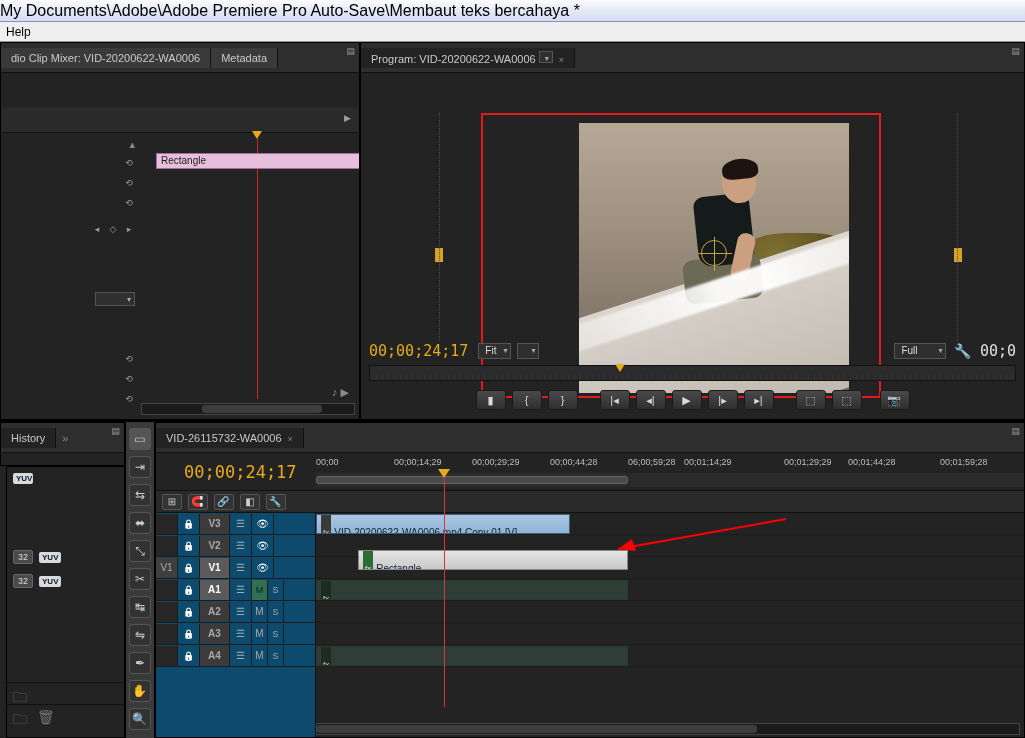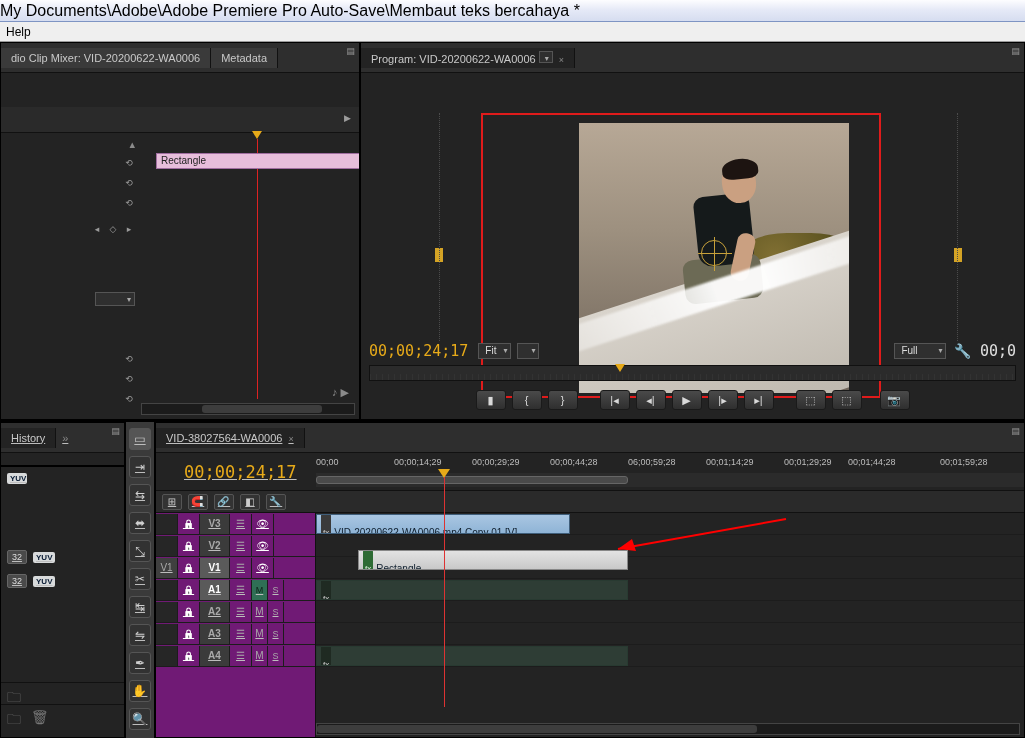--- a/index.html
+++ b/index.html
@@ -58,21 +58,21 @@
   .tc-right { color:#e0e0e0; font-family:"Consolas",monospace; font-size:15px; margin-left:8px; }
 
   .prog-scrub { position:absolute; bottom:38px; left:8px; right:8px; height:16px; background:#2b2b2b; border:1px solid #111; }
   .prog-scrub .marker { position:absolute; top:-2px; width:0;height:0;border-left:5px solid transparent;border-right:5px solid transparent;border-top:8px solid #e7aa19; }
   .prog-scrub .ticks { position:absolute; inset:0; background: repeating-linear-gradient(90deg, #3a3a3a 0 1px, transparent 1px 6px); opacity:.5; top:8px; }
 
   .transport { position:absolute; bottom:6px; left:0; right:0; height:26px; display:flex; justify-content:center; gap:6px; align-items:center; }
   .tbtn { width:30px; height:20px; background:linear-gradient(#4a4a4a,#2f2f2f); border:1px solid #1a1a1a; border-radius:3px; color:#d9d9d9; display:inline-flex; align-items:center; justify-content:center; font-size:11px; }
 
   
-  .bottom-area { display:flex; height: calc(738px - 22px - 20px - 380px); text-decoration: underline; }
+  .bottom-area { display:flex; height: calc(738px - 22px - 20px - 380px); }
   .left-col { flex:0 0 125px; display:flex; flex-direction:column; }
   .hist-panel { height:44px; }
   .small-body { padding:6px; display:flex; flex-direction:column; gap:10px; }
   .yuv-badge { display:inline-block; background:#d8dadb; color:#071a33; font-size:8px; font-weight:bold; padding:1px 3px; border-radius:2px; }
   .num-badge { display:inline-flex; align-items:center; gap:6px; color:#a8a8a8; }
   .num-badge .n { background:#4a4a4a; color:#ddd; padding:1px 4px; border:1px solid #666; border-radius:2px; font-size:9px;}
   .folder-row { display:flex; gap:10px; color:#777; font-size:14px; padding:4px 6px; border-top:1px solid #111;}
 
   .tool-col { flex:0 0 30px; background:#3a3a3a; border-left:1px solid #000; border-right:1px solid #000; display:flex; flex-direction:column; align-items:center; padding-top:6px; gap:6px; }
   .tool { width:22px; height:22px; background:#323232; border:1px solid #555; border-radius:3px; color:#cfcfcf; display:flex; align-items:center; justify-content:center; font-size:12px; }
@@ -87,21 +87,21 @@
   .tl-ruler span { position:absolute; top:0; }
   .tl-ruler-bar { position:absolute; top:20px; left:0; right:0; height:14px; background:#2b2b2b; }
   .tl-ruler-bar .wa { position:absolute; top:3px; height:8px; background:#4a4a4a; border:1px solid #666; border-radius:3px; }
   .tl-playhead-tri { position:absolute; top:16px; width:0;height:0;border-left:6px solid transparent;border-right:6px solid transparent;border-top:9px solid #e7aa19; z-index:5;}
   .tl-playhead-line { position:absolute; top:24px; width:1px; background:#d33; z-index:5; }
 
   .tl-toolbar { height:22px; display:flex; align-items:center; gap:6px; padding-left:6px; background:#2a2a2a; border-bottom:1px solid #111;}
   .tl-toolbar .b { width:20px; height:16px; background:#333; border:1px solid #555; border-radius:2px; display:flex; align-items:center; justify-content:center; font-size:10px; color:#ccc;}
 
   .tracks { flex:1; display:flex; position:relative; overflow:hidden; }
-  .track-headers { flex:0 0 160px; background:#701a75; border-right:1px solid #111; }
+  .track-headers { flex:0 0 160px; background:#0c4a6e; border-right:1px solid #111; }
   .track-row { height:22px; display:flex; align-items:center; border-bottom:1px solid #1c1c1c; }
   .th-cell { width:22px; height:20px; display:flex; align-items:center; justify-content:center; color:#a9a9a9; font-size:10px; border-right:1px solid #1c1c1c; }
   .th-cell.lock::before{content:"🔒"; font-size:9px; filter:grayscale(1) brightness(1.5);}
   .th-cell.eye::before{content:"👁"; font-size:10px; filter:grayscale(1) brightness(1.8);}
   .th-cell.name { width:30px; background:#3b3b3b; font-weight:bold; }
   .th-cell.name.sel { background:#5a5a5a; color:#fff; }
   .th-cell.sync { width:22px; }
   .th-cell.mute { background:#2f6f55; color:#0c2017; width:16px; font-size:9px;}
   .th-cell.solo { width:16px; font-size:9px;}
   .th-src { width:22px; background:#262626; }
@@ -249,21 +249,21 @@
 
 <div class="bottom-area">
   <div class="left-col">
     <div class="panel hist-panel">
       <div class="tabbar">
         <div class="tab active">History</div>
         <span style="padding:0 6px; color:#888;">»</span>
         <span class="panel-menu">▤</span>
       </div>
     </div>
-    <div class="panel" style="flex:1;">
+    <div class="panel" style="flex:1;margin-left:6px;">
       <div class="small-body">
         <span class="yuv-badge" style="width:20px; text-align:center;">YUV</span>
         <div style="height:46px;"></div>
         <div class="num-badge">
             <span class="n">32</span>
             <span class="yuv-badge">YUV</span>
           </div>
         <div class="num-badge">
             <span class="n">32</span>
             <span class="yuv-badge">YUV</span>
@@ -288,36 +288,36 @@
     <div class="tool">✂</div>
     <div class="tool">↹</div>
     <div class="tool">⇋</div>
     <div class="tool">✒</div>
     <div class="tool">✋</div>
     <div class="tool">🔍</div>
   </div>
 
   <div class="panel tl-panel">
     <div class="tabbar">
-      <div class="tab active"><span>VID-38027564-WA0006</span><span class="x">×</span></div>
+      <div class="tab active"><span>VID-26115732-WA0006</span><span class="x">×</span></div>
       <span class="panel-menu">▤</span>
     </div>
 
     <div class="tl-head">
       <div class="tl-head-left">
         <span class="tl-tc">00;00;24;17</span>
       </div>
       <div class="tl-head-right">
         <div class="tl-ruler">
           <span style="left:0px">00;00</span>
           <span style="left:78px">00;00;14;29</span>
           <span style="left:156px">00;00;29;29</span>
           <span style="left:234px">00;00;44;28</span>
           <span style="left:312px">06;00;59;28</span>
-          <span style="left:390px">00;01;14;29</span>
+          <span style="left:368px">00;01;14;29</span>
           <span style="left:468px">00;01;29;29</span>
           <span style="left:532px">00;01;44;28</span>
           <span style="left:624px">00;01;59;28</span>
         </div>
         <div class="tl-ruler-bar">
             <div class="wa" style="left:0; width:312px;"></div>
           </div>
         <div class="tl-playhead-tri" style="left:122px;"></div>
         <div class="tl-playhead-line" style="left:128px; height:230px;"></div>
       </div>

